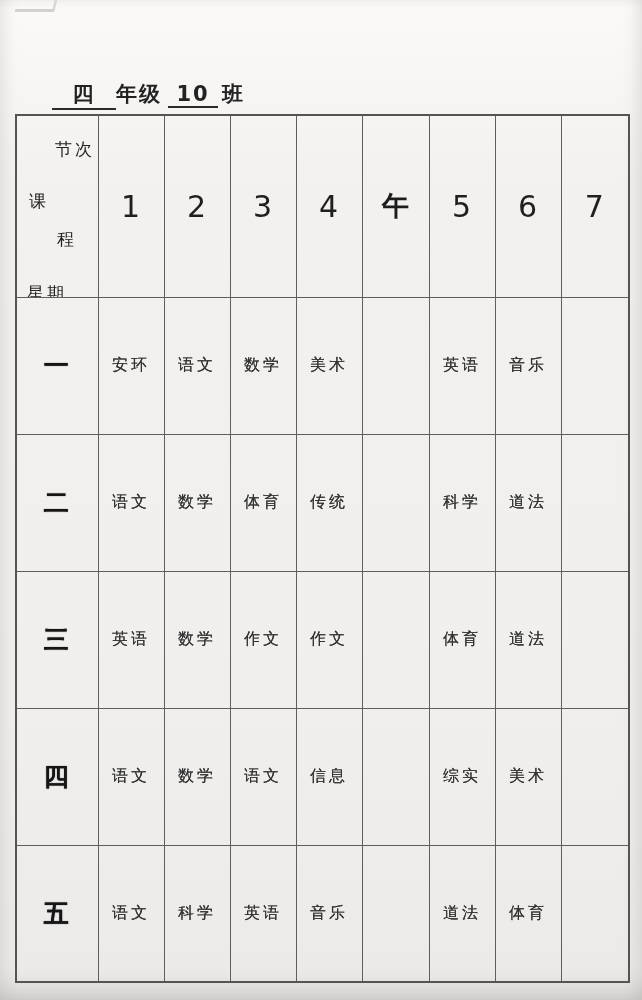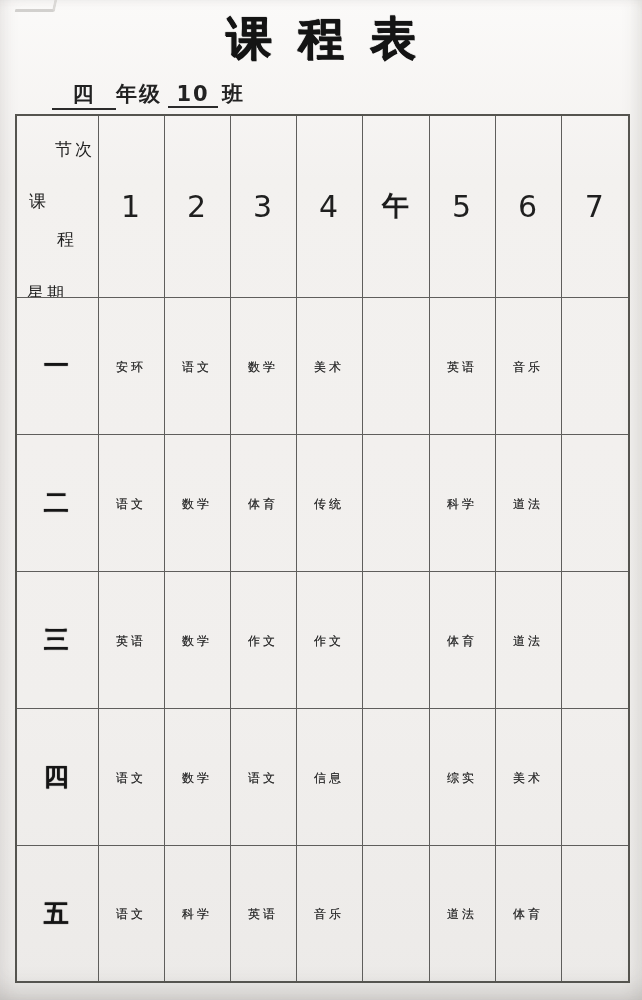--- a/index.html
+++ b/index.html
@@ -116,35 +116,34 @@
 
   .day-label {
     font-size: 25px;
     font-weight: bold;
     color: #151515;
     letter-spacing: 2px;
     text-shadow: 0 0 1px #151515;
   }
 
   .subject {
-    font-size: 12px;
+    font-size: 16px;
     color: #333;
     letter-spacing: 3px;
     text-shadow: 0 0 0.5px #444;
     white-space: nowrap;
   }
 </style>
 </head>
 <body>
 
 <div class="page">
 
   <div class="pen-mark"></div>
 
-  <div class="title">课程表</div>
 
   <div class="subhead">
     <div class="grade-line">
       <span class="u u-grade">四</span><span>年级</span><span class="u u-class">10</span><span>班</span>
     </div>
   </div>
 
   <table class="schedule">
     <colgroup>
       <col style="width:82px">

